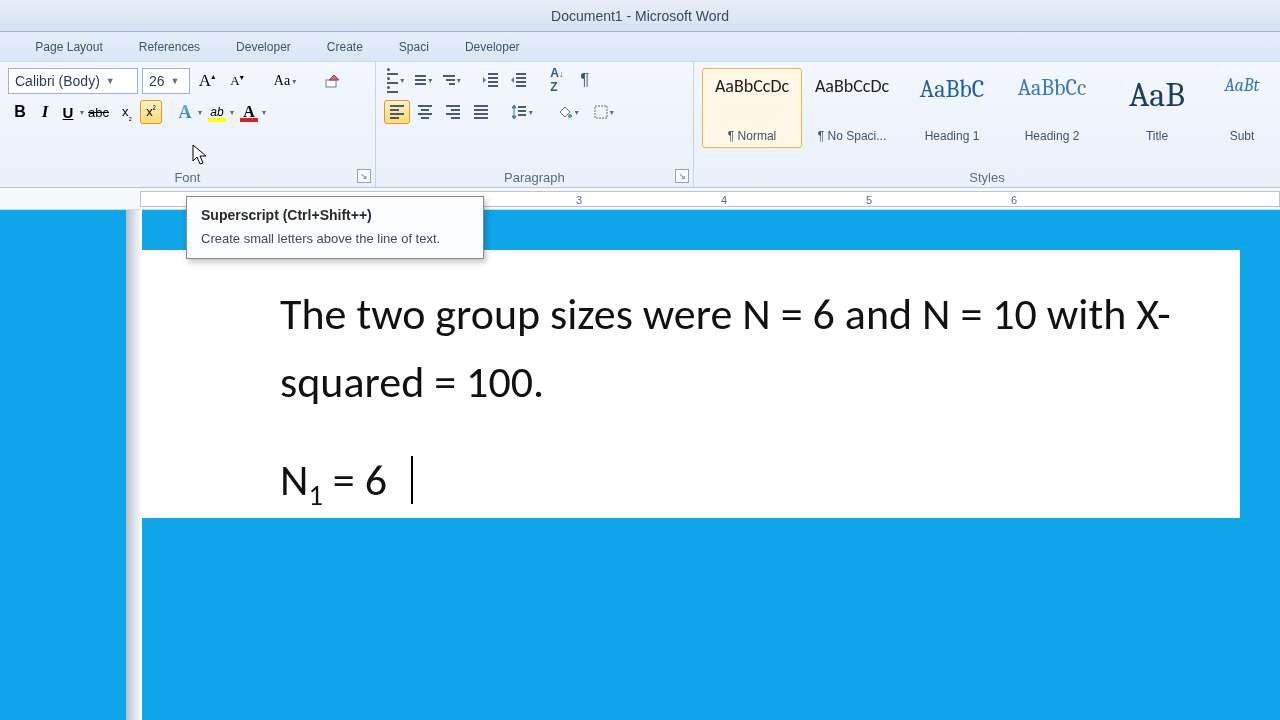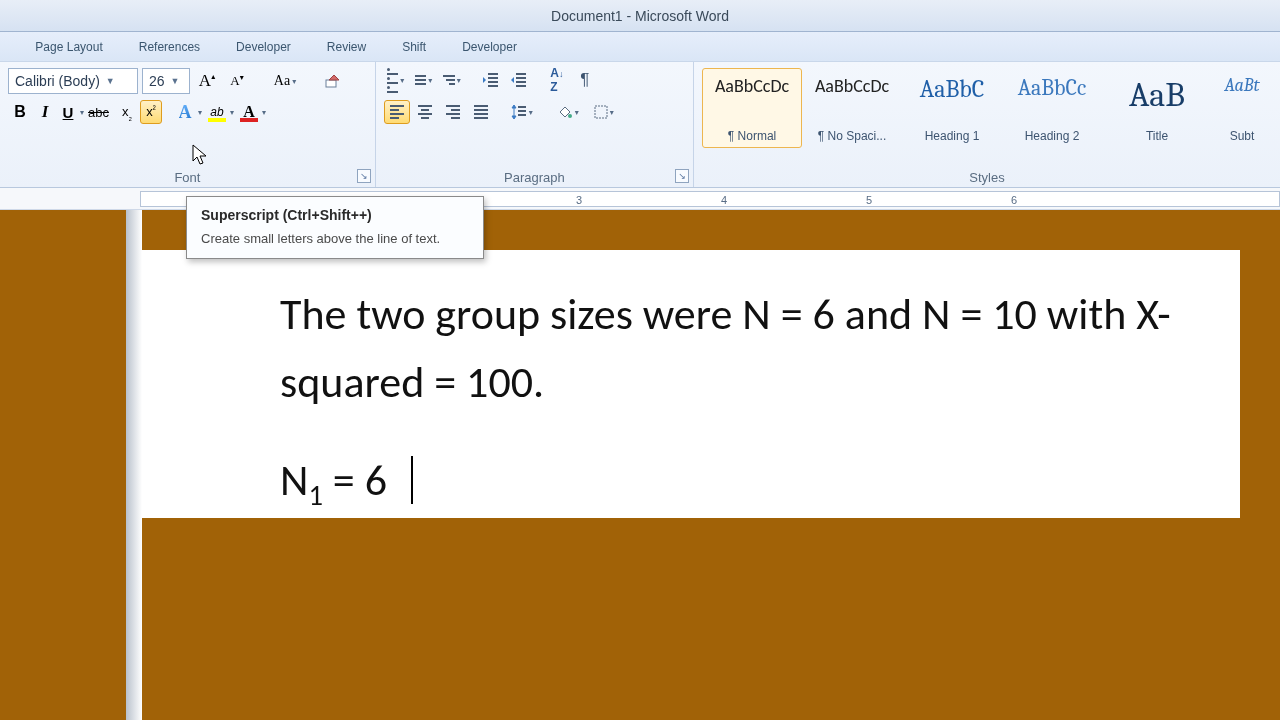--- a/index.html
+++ b/index.html
@@ -153,21 +153,21 @@
     left:140px;
     right:0;
     top:3px;
     height:16px;
     background:#fff;
     border:1px solid #b6c4d8;
   }
   .ruler-tick{position:absolute;top:2px;font-size:11px;color:#596d86;}
   
   .doc-area{
-    background:#a16207;
+    background:#0ea5e9;
     padding:40px 0 0 0;
     height:calc(720px - 32px - 30px - 126px - 22px);
     overflow:hidden;
     position:relative;
   }
   .page{
     margin-left:140px;
     width:1100px;
     background:#fff;
     padding:30px 0 0 140px;
@@ -217,22 +217,22 @@
 
 <div class="title-bar">
   <span>Document1 - Microsoft Word</span>
 </div>
 
 <div class="tab-row">
   <div class="tab">t</div>
   <div class="tab">Page Layout</div>
   <div class="tab">References</div>
   <div class="tab">Developer</div>
-  <div class="tab">Review</div>
-  <div class="tab">Shift</div>
+  <div class="tab">Create</div>
+  <div class="tab">Spaci</div>
   <div class="tab">Developer</div>
 </div>
 
 <div class="ribbon">
 
   <div class="group" style="width:378px">
     <div class="font-row1">
       <div class="combo" style="width:130px">
         <span>Calibri (Body)</span>
         <span class="arrow">▼</span>

